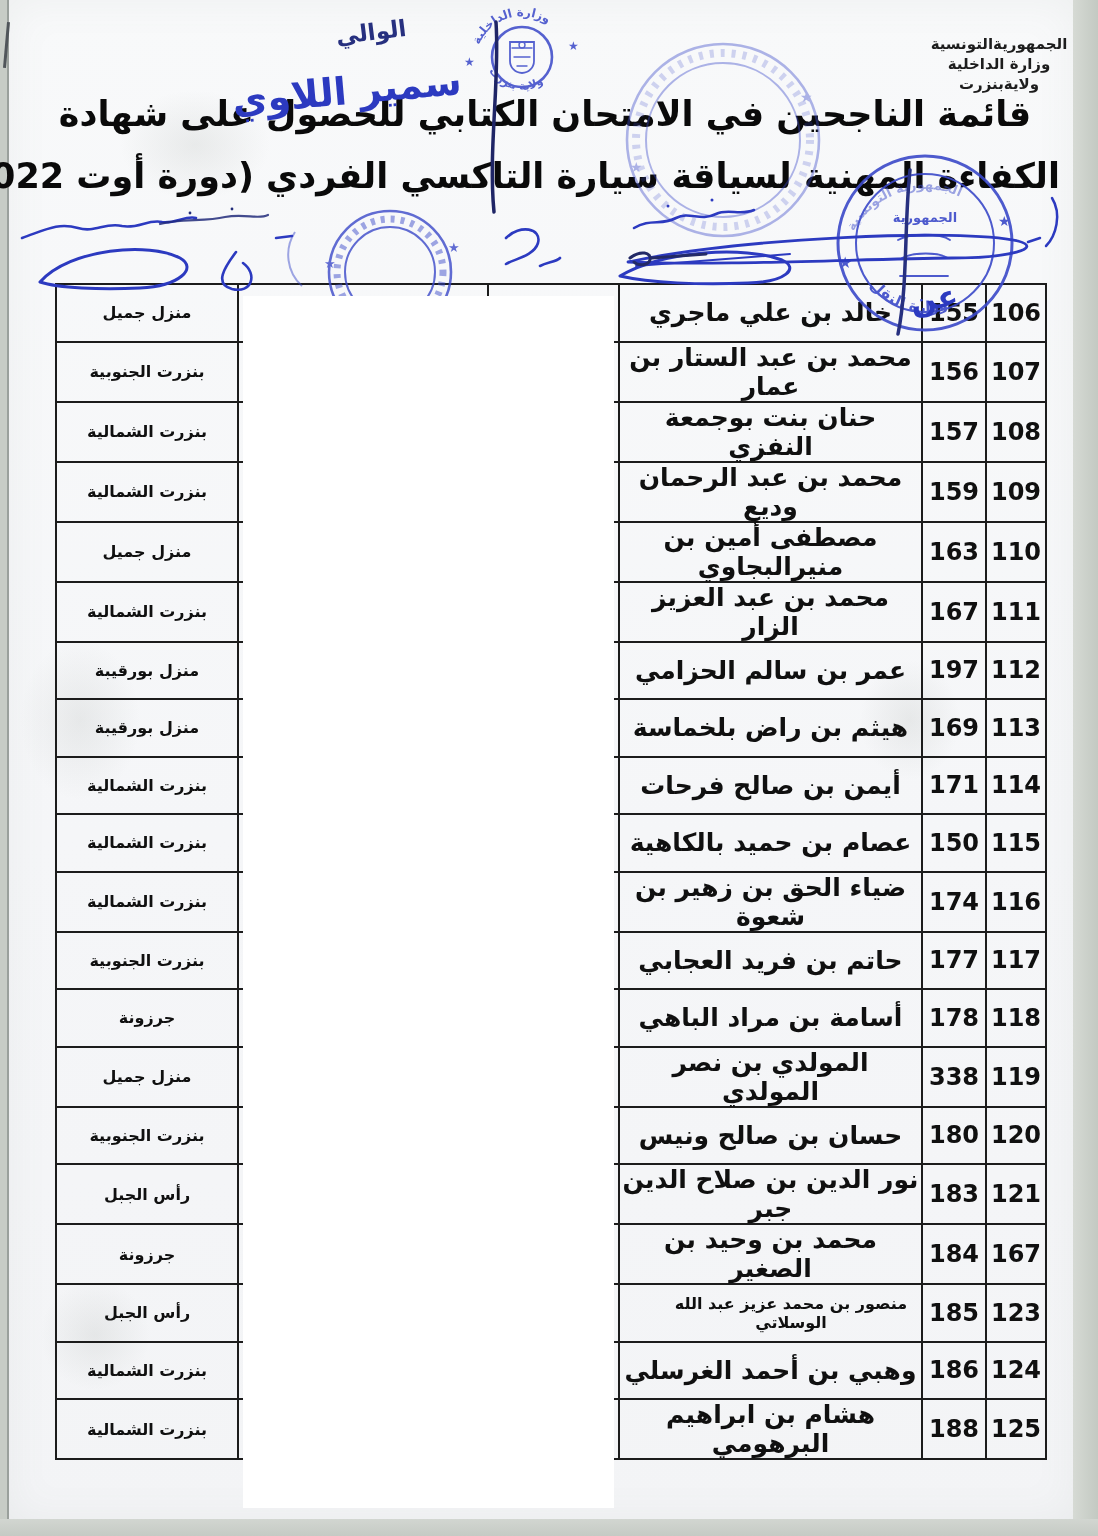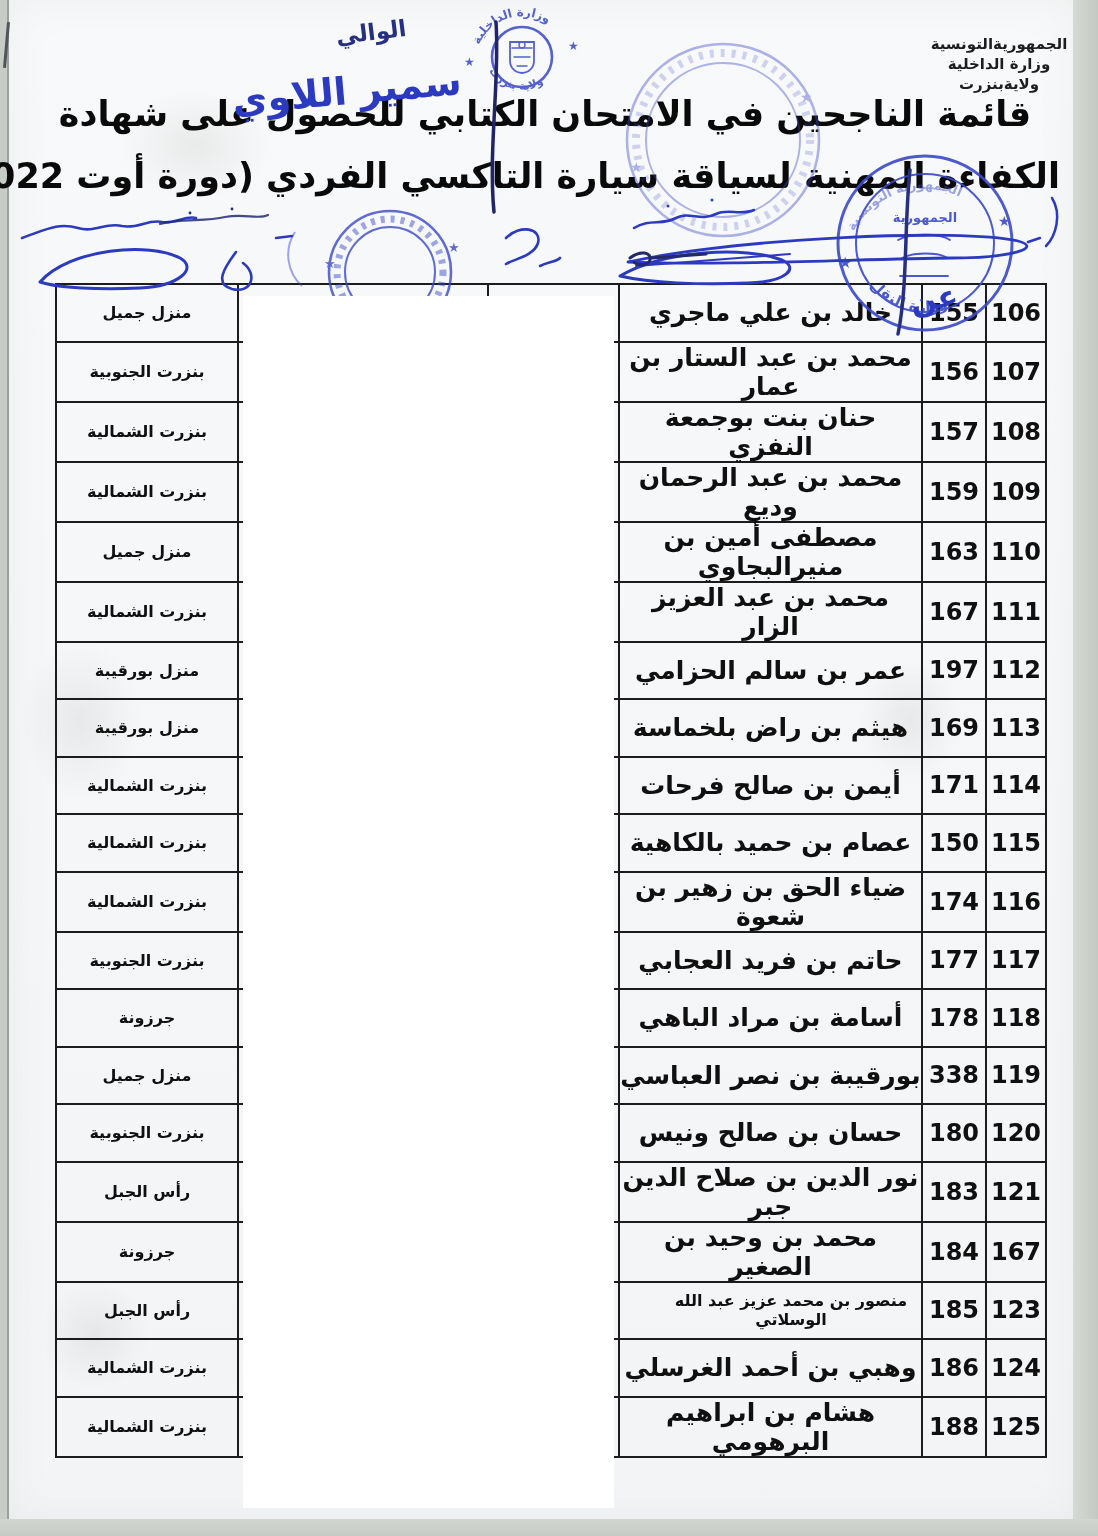--- a/index.html
+++ b/index.html
@@ -190,21 +190,21 @@
         <td class="c-serial">118</td>
         <td class="c-exam">178</td>
         <td class="c-name">أسامة بن مراد الباهي</td>
         <td class="c-blank1"></td>
         <td class="c-blank2"></td>
         <td class="c-delegation">جرزونة</td>
       </tr>
       <tr>
         <td class="c-serial">119</td>
         <td class="c-exam">338</td>
-        <td class="c-name">بورقيبة بن نصر العباسي</td>
+        <td class="c-name">المولدي بن نصر المولدي</td>
         <td class="c-blank1"></td>
         <td class="c-blank2"></td>
         <td class="c-delegation">منزل جميل</td>
       </tr>
       <tr>
         <td class="c-serial">120</td>
         <td class="c-exam">180</td>
         <td class="c-name">حسان بن صالح ونيس</td>
         <td class="c-blank1"></td>
         <td class="c-blank2"></td>

